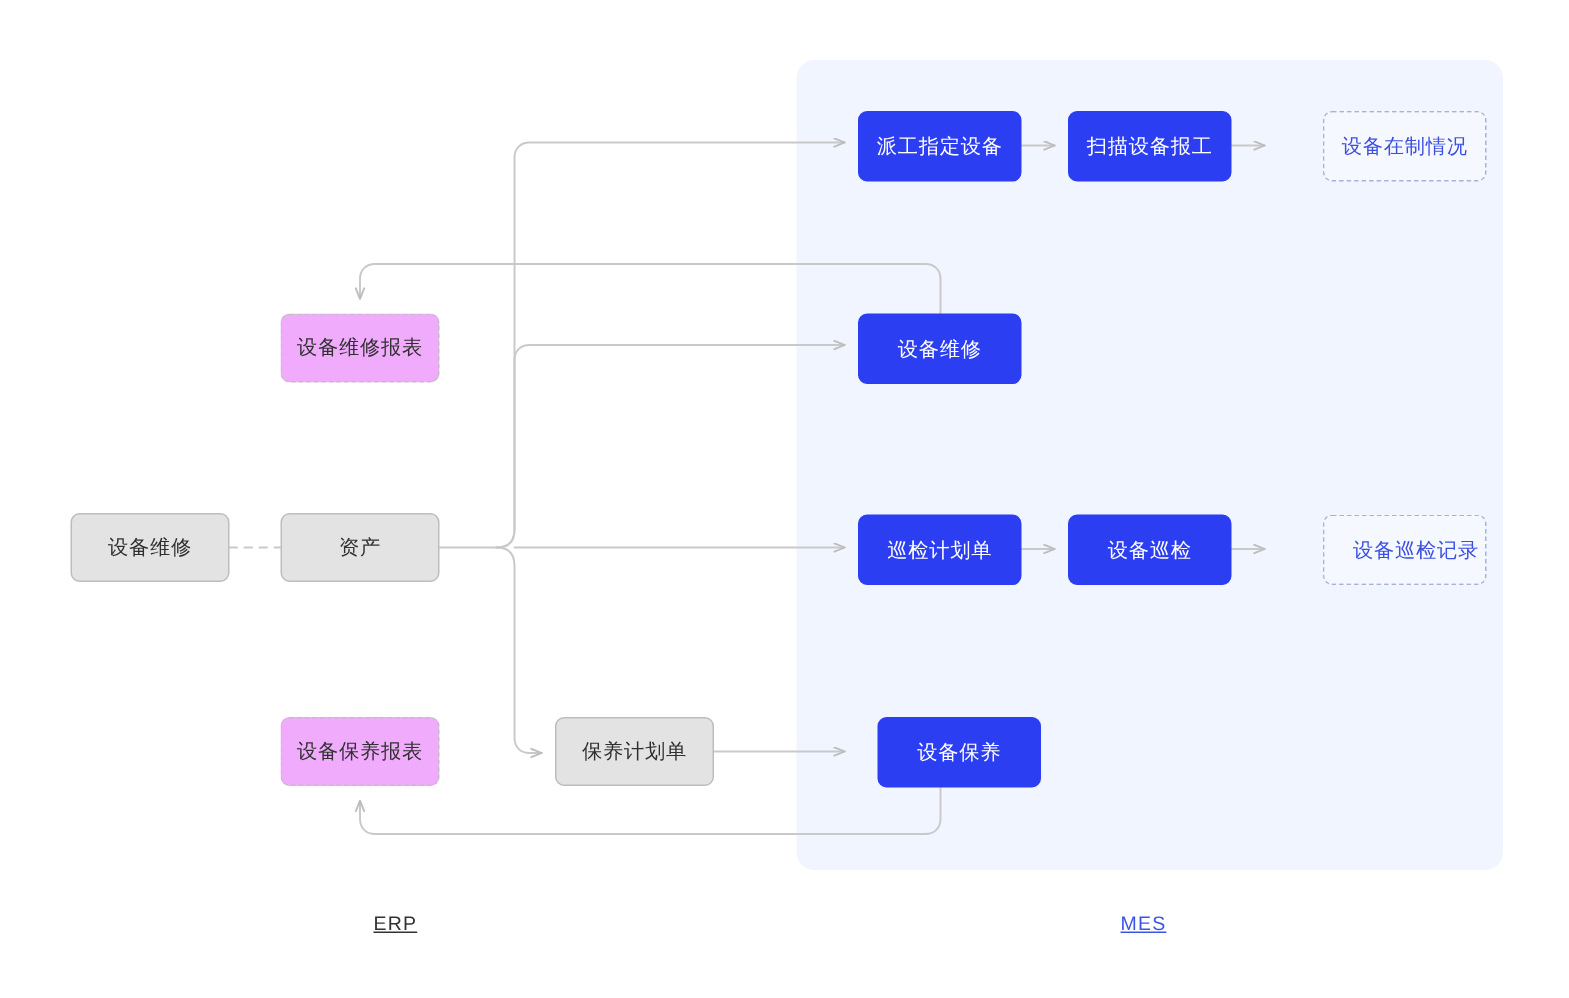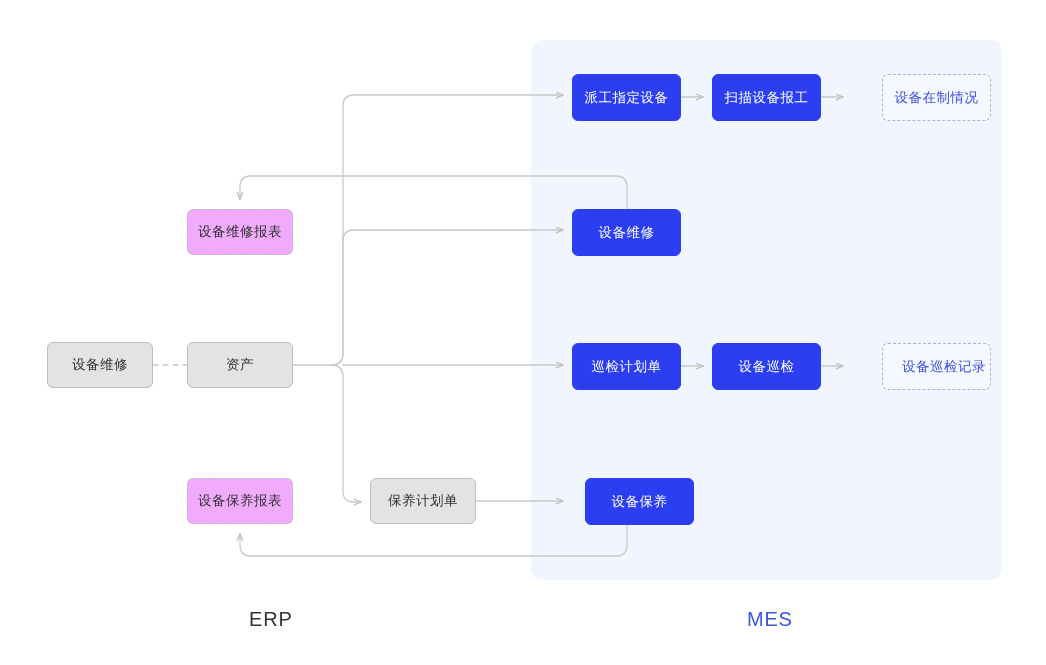--- a/index.html
+++ b/index.html
@@ -61,23 +61,24 @@
     color: #303030;
   }
   .node-dashed-mes {
     background: #f6f8ff;
     border: 1px dashed #a8b2d8;
     color: #3b4fe0;
     margin-left: 30px;
   }
   .zone-label {
     position: absolute;
-    font-size: 20px;
+    font-size: 13px;
     letter-spacing: 0.8px;
     line-height: 1;
+    text-decoration: underline;
   }
   .zone-label.erp { color: #333333; }
   .zone-label.mes { color: #3b54e8; }
 </style>
 </head>
 <body>
 
 <div id="canvas">
 
   <div class="mes-panel"></div>

